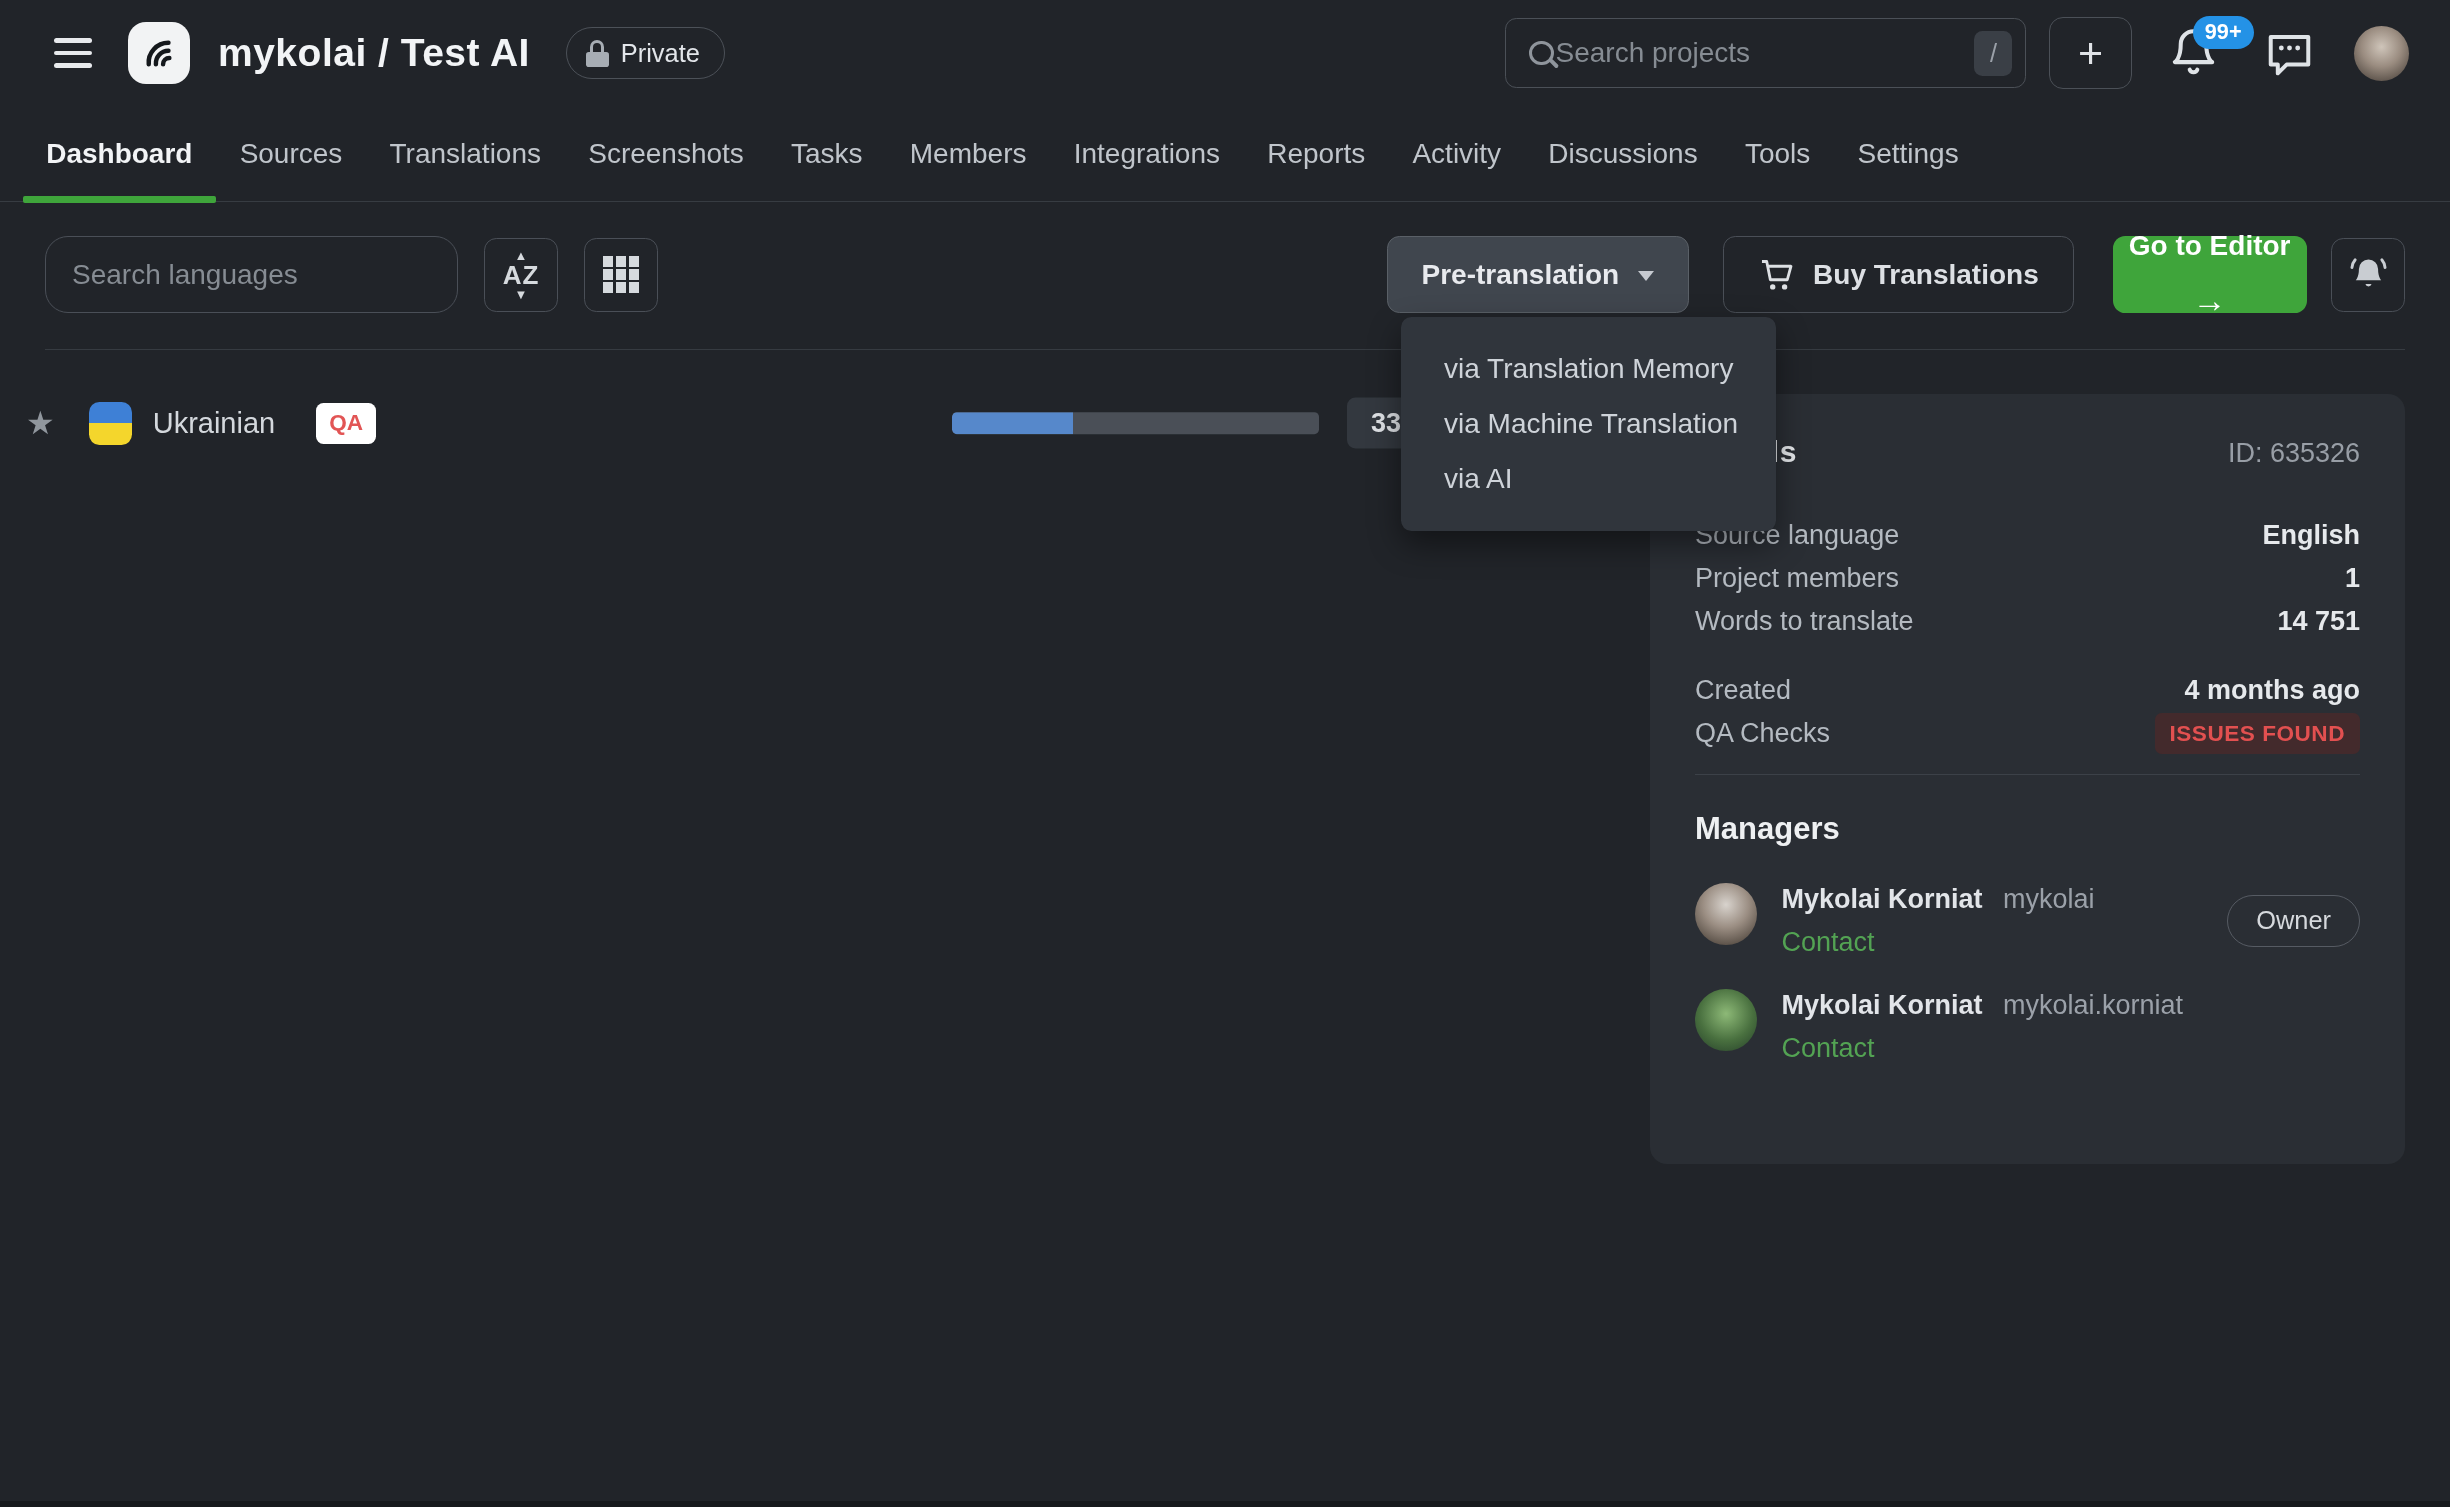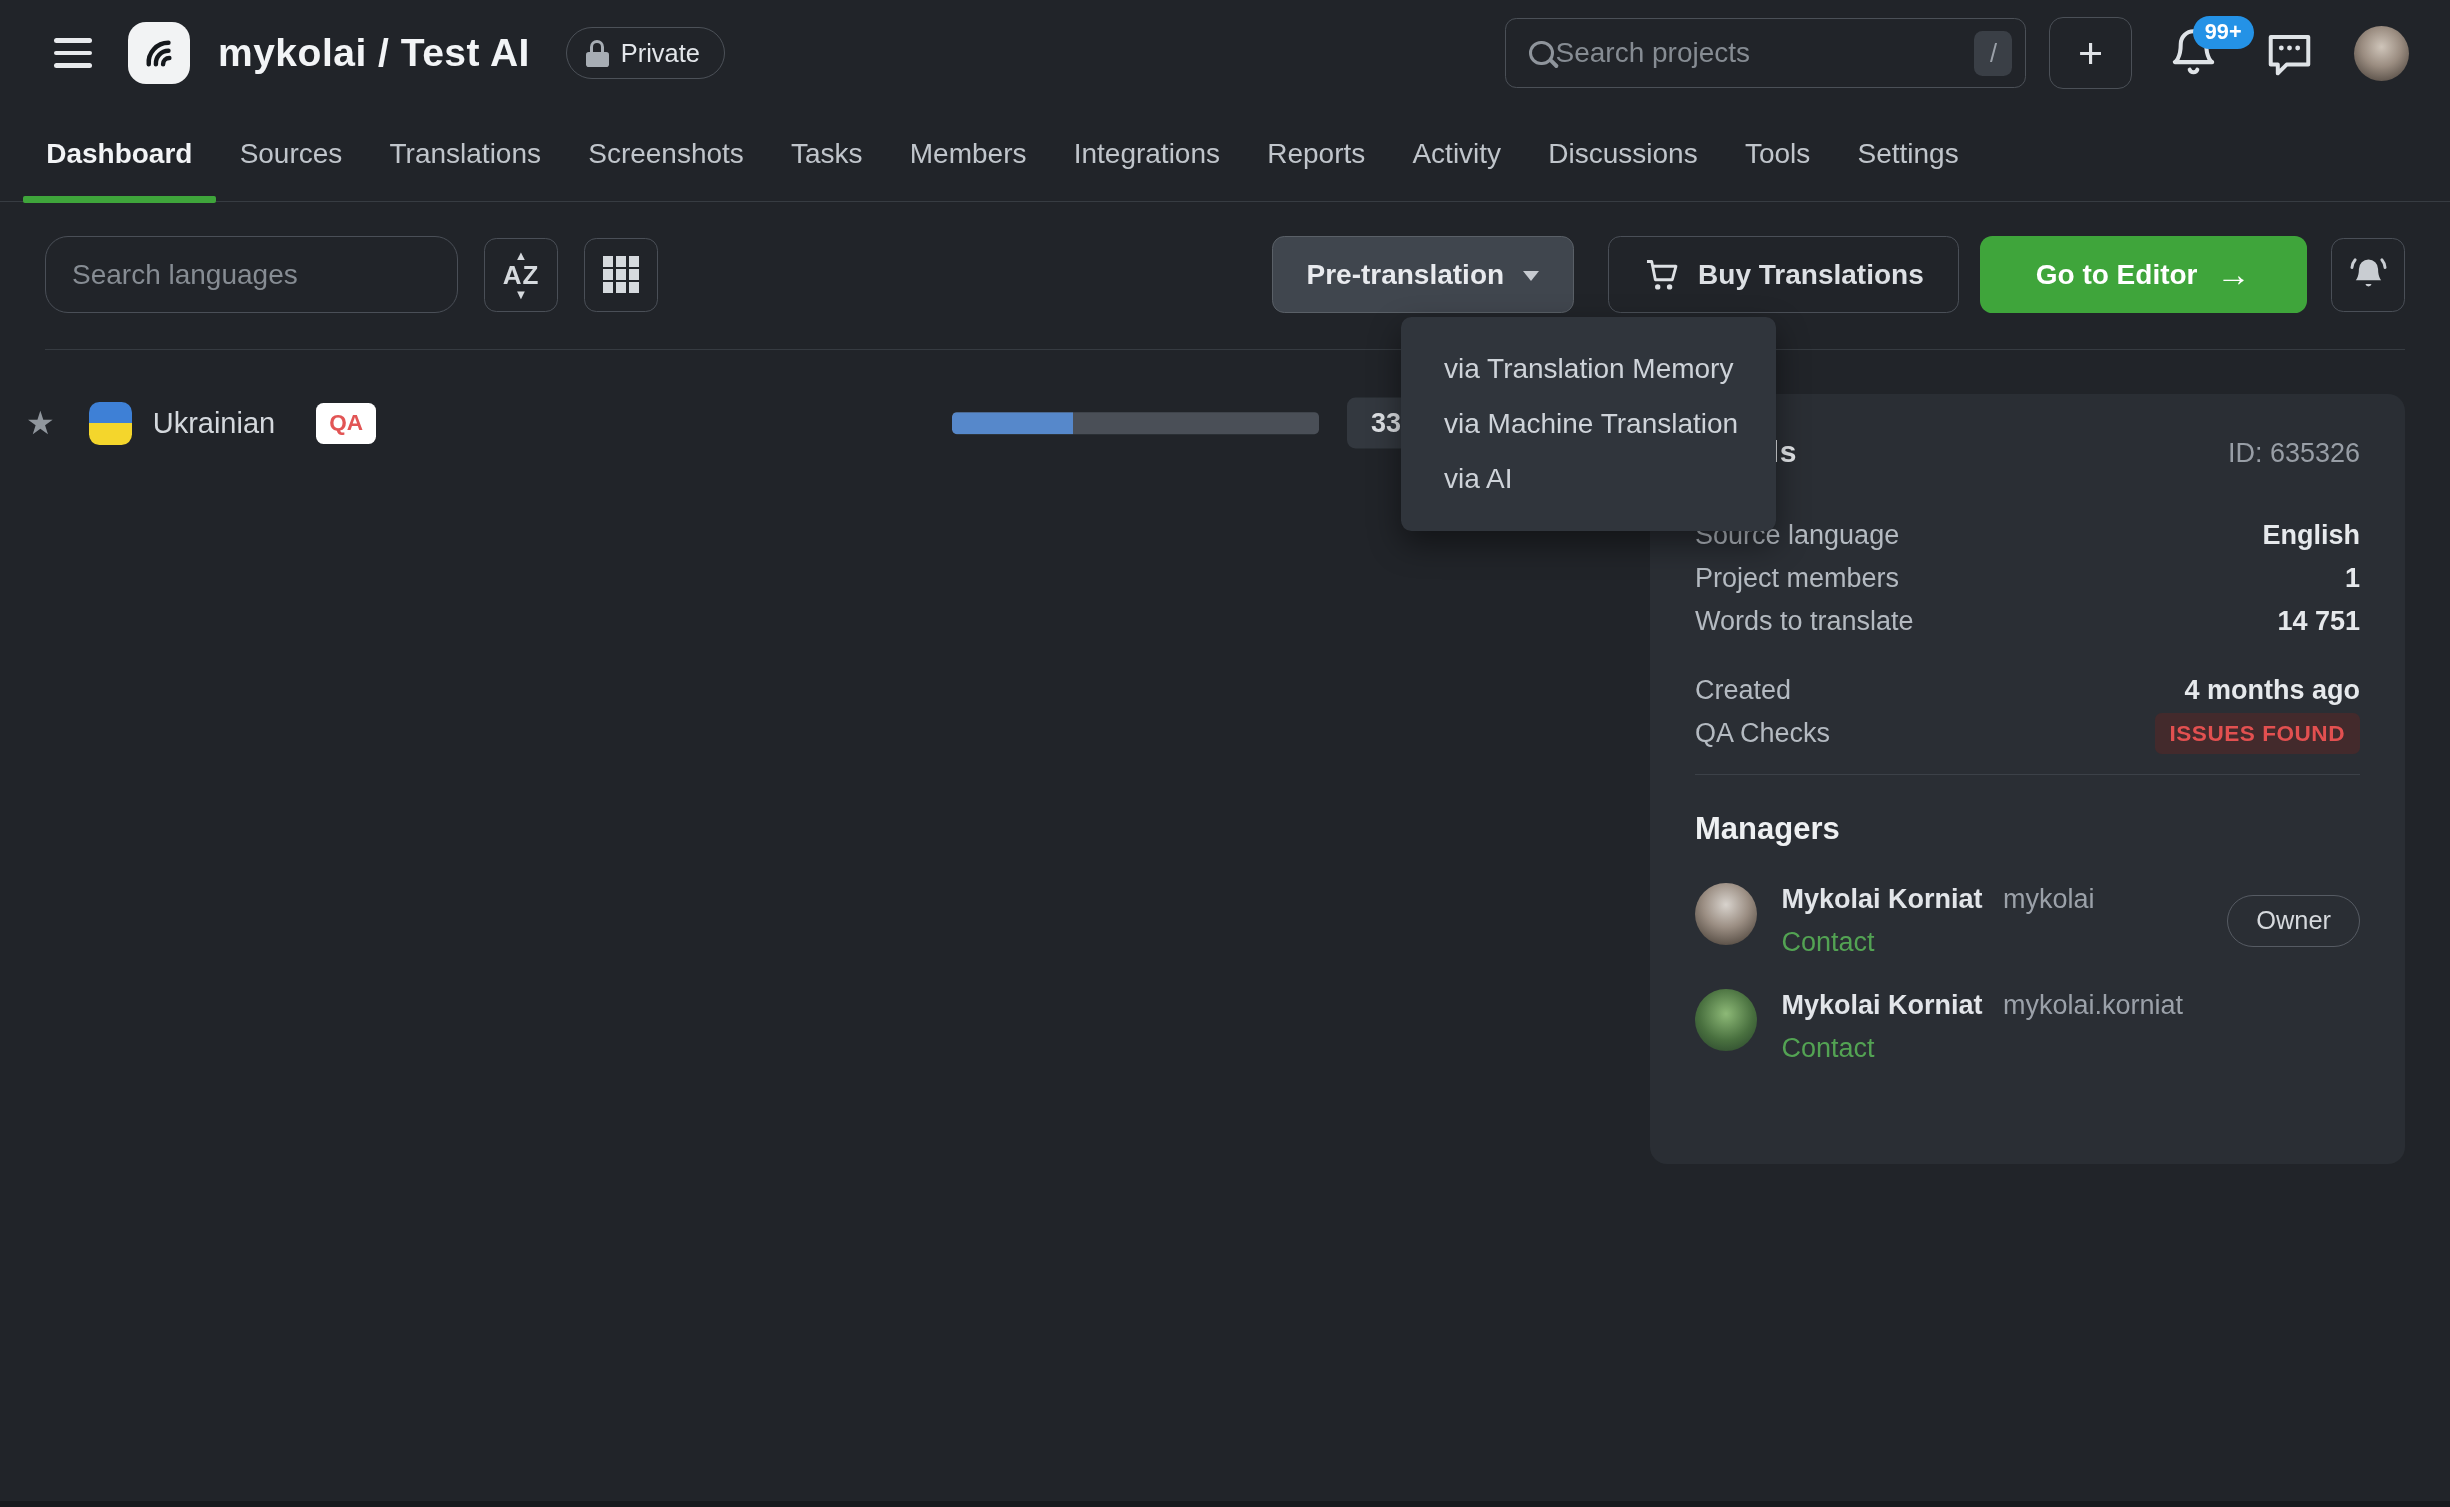--- a/index.html
+++ b/index.html
@@ -53,21 +53,21 @@
   .az .tri { font-size:13px; color:#d6dade; }
   .az .letters { font-size:26px; font-weight:700; letter-spacing:0.9px; }
   .grid-icon { display:grid; grid-template-columns:repeat(3,10.4px); grid-template-rows:repeat(3,10.4px); gap:2.8px; }
   .grid-icon span { background:#d6dade; }
 
   .toolbar-right { margin-left:auto; display:flex; align-items:center; }
   .btn { height:77px; border-radius:12.3px; display:flex; align-items:center; justify-content:center; font-size:28px; font-weight:600; cursor:pointer; white-space:nowrap; }
   .btn-pretrans { background:#40464e; border:1.9px solid #5a6067; color:#e8eaee; padding:0 34px; gap:19px; }
   .caret-down { width:0; height:0; border-left:8.5px solid transparent; border-right:8.5px solid transparent; border-top:10.4px solid #c6cad0; margin-top:3.8px; }
   .btn-outline { border:1.9px solid #4a4f57; background:transparent; color:#dde0e4; padding:8px 34px; margin-left:34px; gap:17px; }
-  .btn-green { background:#3fa53b; color:#ffffff; font-weight:700; padding:0 56px; margin-left:21px; gap:19px; }
+  .btn-green { background:#3fa53b; color:#ffffff; font-weight:700; padding:0 16px; margin-left:39px; gap:19px;flex-direction:column; }
   .btn-green .arrow { font-size:34px; font-weight:700; }
   .bellring-btn { margin-left:24.5px; }
 
   .divider { margin:36px 45px 0; border-top:1.9px solid #363b41; }
 
   
   .lang-row { position:relative; margin-top:43px; height:60px; display:flex; align-items:center; }
   .star { color:#90969d; font-size:32px; margin-left:26px; cursor:pointer; }
   .flag { width:43px; height:43px; border-radius:10.4px; overflow:hidden; margin-left:34px; display:flex; flex-direction:column; }
   .flag .top { flex:1; background:#3e80d6; }

